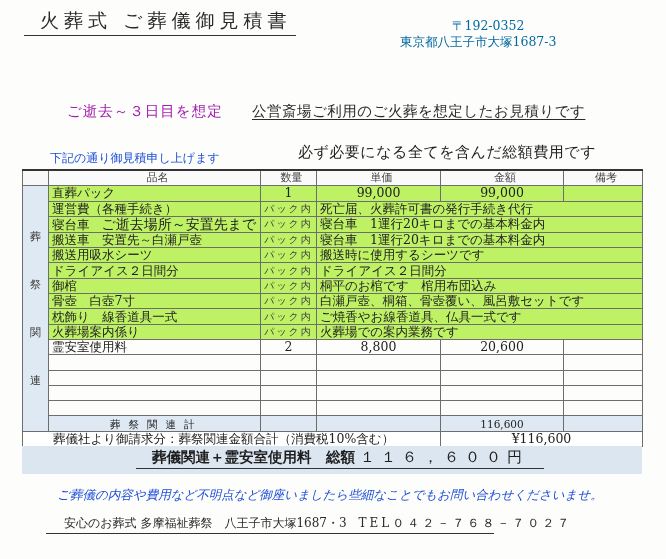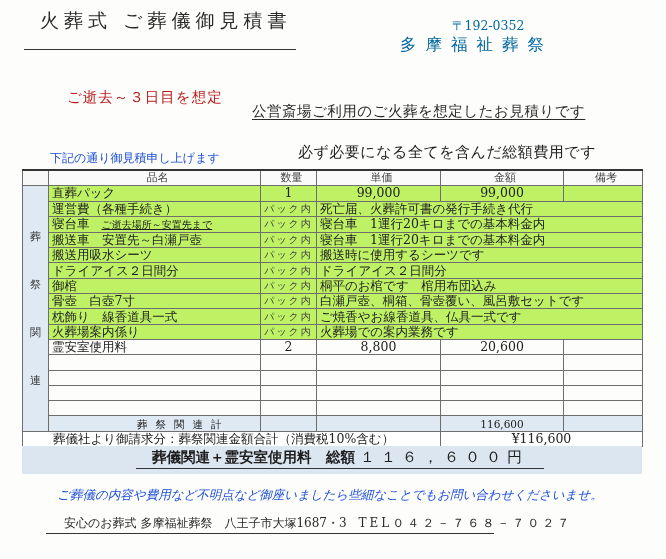--- a/index.html
+++ b/index.html
@@ -3,68 +3,68 @@
 <meta charset="utf-8">
 <style>
   html, body { margin:0; padding:0; }
   body {
     width:666px; height:559px; background:#fdfdfb; position:relative; overflow:hidden;
     font-family: "DejaVu Serif", "Liberation Serif", serif; color:#222;
   }
   .abs { position:absolute; }
   .title {
     left:24px; top:8px; width:256px; font-size:19px; letter-spacing:5px;
-    border-bottom:1.5px solid #333; padding-left:16px; padding-bottom:15px; color:#2a2a2a;
+    border-bottom:1.5px solid #333; padding-left:16px; padding-bottom:1px; color:#2a2a2a;
     white-space:nowrap;
   }
   .addr { left:400px; top:18px; font-size:12.5px; line-height:16px; color:#0369a1; white-space:nowrap; }
   .addr .postal { padding-left:52px; }
   .addr .company { font-size:16.5px; letter-spacing:9px; line-height:20px; margin-top:1px; }
-  .assume { left:67px; top:88px; font-size:14.5px; color:#b91c1c; letter-spacing:1px; white-space:nowrap; }
+  .assume { left:67px; top:102px; font-size:14.5px; color:#a21caf; letter-spacing:1px; white-space:nowrap; }
   .public { left:252px; top:102px; font-size:14.5px; color:#2a2a2a; text-decoration:underline; text-underline-offset:3px; white-space:nowrap; letter-spacing:0.5px; }
   .intro { left:50px; top:150px; font-size:12px; color:#1d4ed8; white-space:nowrap; }
   .allin { left:298px; top:143px; font-size:15px; color:#222; white-space:nowrap; letter-spacing:0.5px; }
 
   table.est {
     position:absolute; left:22px; top:169px; width:620px; border-collapse:collapse; table-layout:fixed;
     font-size:12.5px;
   }
   table.est td, table.est th { border:1px solid #6e6e6e; padding:0 3px; height:14.3px; line-height:14px; white-space:nowrap; overflow:hidden; font-weight:normal; }
   table.est th { border-top:2px solid #333; font-size:11px; color:#444; text-align:center; background:#fafafa;padding-left:9px; }
   table.est th.blank { background:#f8f8f8; }
   .vlabel { background:#dfe9f4; text-align:center; vertical-align:middle; font-size:11px; color:#333; line-height:24px !important; white-space:normal !important; padding:0 !important; }
   tr.pack td.c { background:#bef264; }
   td.qty { text-align:center; }
   td.pk { font-size:10px; color:#444; letter-spacing:2px; text-align:center; }
   td.num { text-align:center; font-size:12.5px; }
   tr.subtotal td { background:#dfe9f4; font-size:10.5px; }
-  tr.subtotal td.lbl { letter-spacing:8px; padding-left:88px; }
+  tr.subtotal td.lbl { letter-spacing:8px; padding-left:61px; }
   tr.claim td { background:#fff; font-size:12.5px; }
-  .sub { font-size:10px;text-decoration:underline; }
+  .sub { font-size:14px; }
 
   .totalband {
     left:22px; top:446px; width:620px; height:28px; background:#dce6f1;
   }
   .totaltext {
     left:136px; top:448px; width:408px; text-align:center; font-size:14.5px; font-weight:bold; color:#1e1e1e;
     border-bottom:1.5px solid #333; white-space:nowrap; padding-bottom:1px;
   }
   .totaltext .amt { font-weight:normal; letter-spacing:6px; font-size:15px; }
   .inquiry { left:20px; top:487px; width:620px; text-align:center; font-size:12.5px; color:#1d4ed8; white-space:nowrap;font-style:italic; }
   .footer { left:46px; top:515px; width:430px; font-size:12px; color:#2a2a2a; border-bottom:1.5px solid #333; padding-left:18px; white-space:nowrap; padding-bottom:1px; }
   .footer .tel { letter-spacing:3px; }
 </style>
 </head>
 <body>
 
 <div class="abs title">火葬式 ご葬儀御見積書</div>
 
 <div class="abs addr">
   <div class="postal">〒192-0352</div>
-  <div class="company">多摩福祉葬祭</div>
+  <div>東京都八王子市大塚1687-3</div>
 </div>
 
 <div class="abs assume">ご逝去～３日目を想定</div>
 <div class="abs public">公営斎場ご利用のご火葬を想定したお見積りです</div>
 <div class="abs intro">下記の通り御見積申し上げます</div>
 <div class="abs allin">必ず必要になる全てを含んだ総額費用です</div>
 
 <table class="est">
   <colgroup>
     <col style="width:26px">

